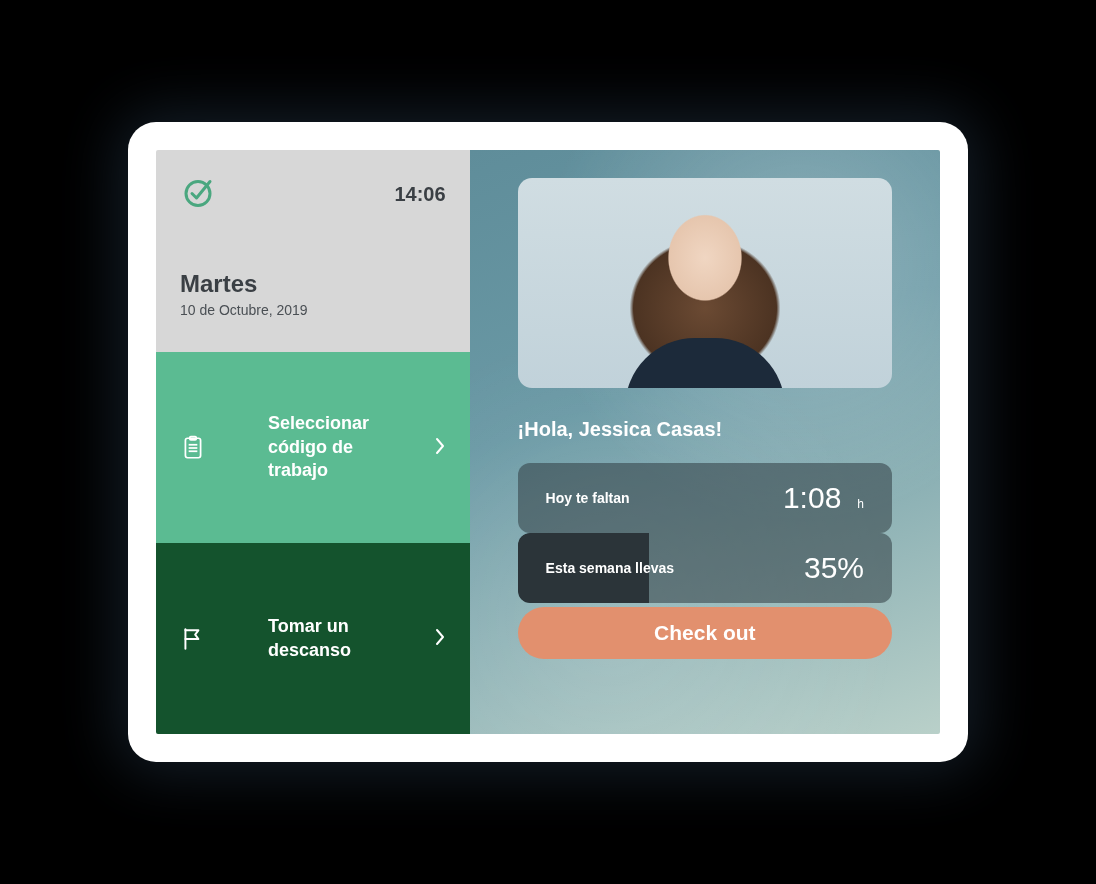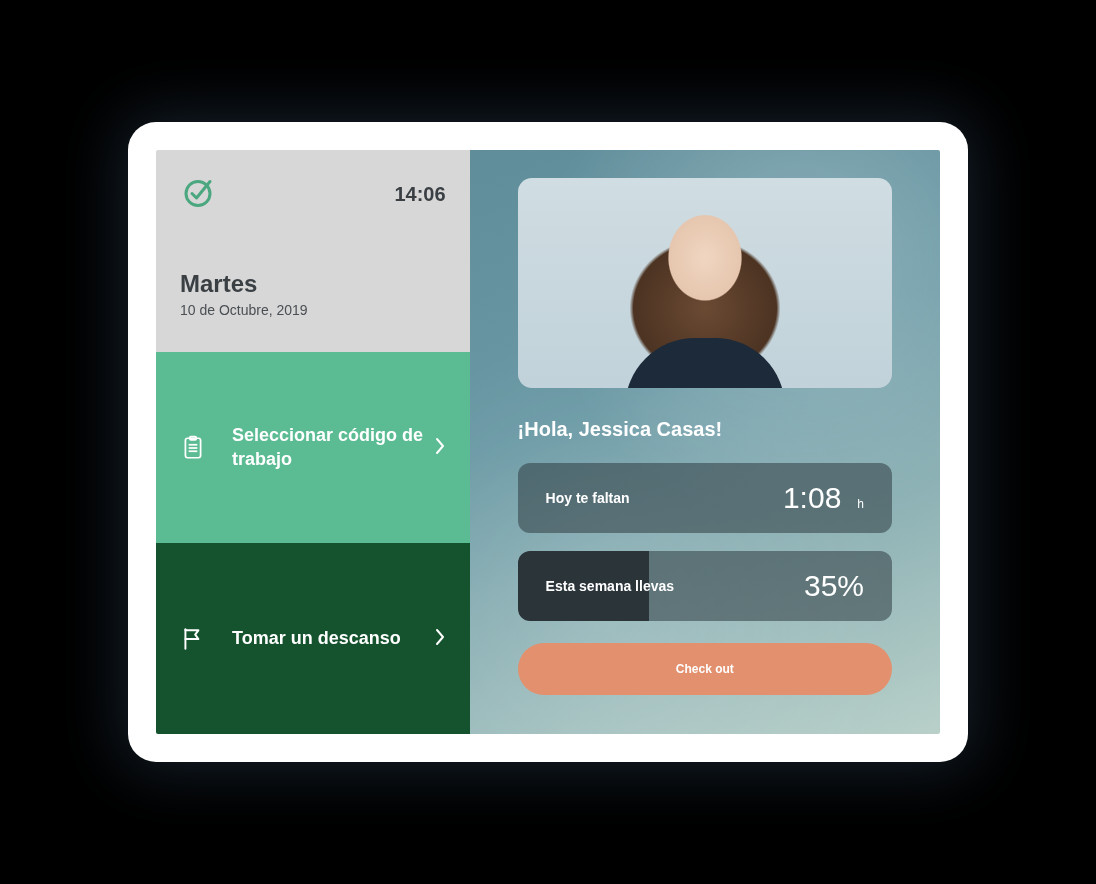--- a/index.html
+++ b/index.html
@@ -61,20 +61,21 @@
     font-size: 14px;
     color: #4a4f54;
   }
   .menu-item {
     flex: 1;
     display: flex;
     align-items: center;
     padding: 7px 24px;
     color: #fff;
     cursor: pointer;
+    gap: 36px;
   }
   .menu-item.green { background: #5bbb92; }
   .menu-item.dark  { background: #14532d; }
   .menu-icon { width: 28px; flex: 0 0 28px; margin-right: 24px; }
   .menu-icon svg { width: 26px; height: 26px; display:block; }
   .menu-label {
     flex: 1;
     font-size: 18px;
     font-weight: 700;
     line-height: 1.3;
@@ -120,21 +121,20 @@
     font-weight: 800;
     margin-bottom: 22px;
   }
   .stat {
     background: rgba(48,60,66,0.55);
     border-radius: 12px;
     height: 70px;
     display: flex;
     align-items: center;
     padding: 0 28px;
-    margin-bottom: 18px;
     position: relative;
     overflow: hidden;
   }
   .stat .label {
     color: #fff;
     font-size: 14px;
     font-weight: 600;
     z-index: 2;
   }
   .stat .value {
@@ -154,21 +154,21 @@
     background:#2b3439;
     border-radius:12px 0 0 12px;
     z-index:1;
   }
   .checkout {
     background: #e2906e;
     color: #fff;
     border: none;
     border-radius: 999px;
     height: 52px;
-    font-size: 12px;
+    font-size: 21px;
     font-weight: 800;
     cursor: pointer;
     margin-top: 4px;
   }
 </style>
 </head>
 <body>
 
 <div class="frame">
   <div class="app">

